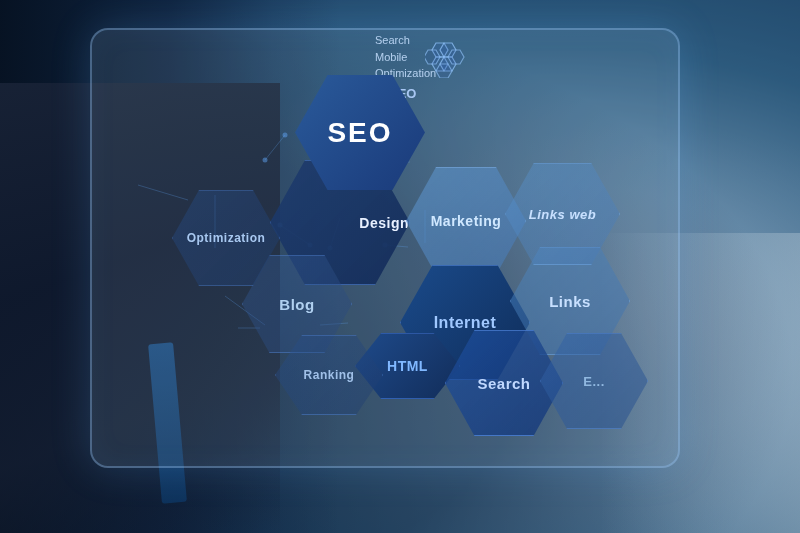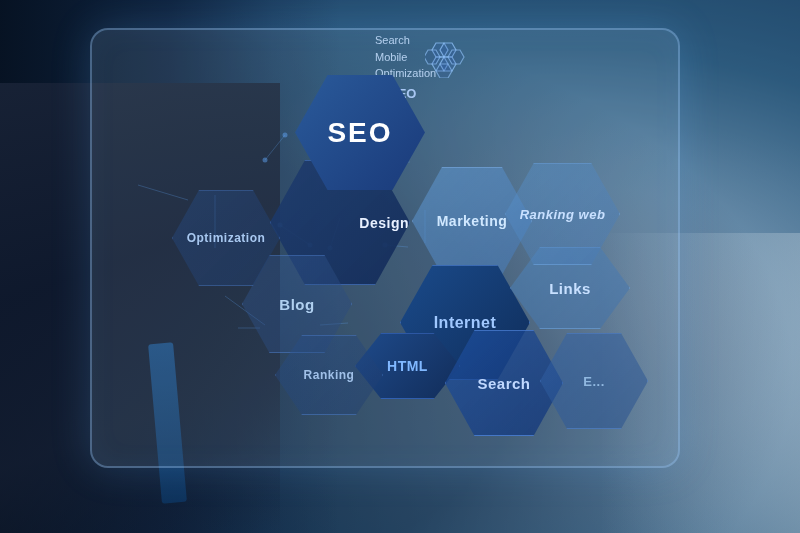--- a/index.html
+++ b/index.html
@@ -108,21 +108,21 @@
       border: 1px solid rgba(100,160,255,0.4);
       box-shadow: 0 0 15px rgba(50,100,200,0.4);
       justify-content: flex-end;
     }
 
     
     .hex-marketing {
       width: 120px;
       height: 108px;
       top: 112px;
-      left: 272px;
+      left: 266px;
       background: linear-gradient(135deg, rgba(100,160,220,0.5), rgba(70,120,180,0.6));
       color: #d0e8ff;
       font-size: 14px;
       border: 1px solid rgba(150,200,255,0.4);
     }
 
     
     .hex-internet {
       width: 130px;
       height: 115px;
@@ -133,21 +133,21 @@
       font-size: 16px;
       font-weight: 700;
       border: 1px solid rgba(100,160,255,0.5);
       box-shadow: 0 0 15px rgba(30,80,180,0.5);
       margin-top: 20px;
     }
 
     
     .hex-links {
       width: 120px;
-      height: 82px;
+      height: 108px;
       top: 192px;
       left: 370px;
       background: linear-gradient(135deg, rgba(80,140,200,0.45), rgba(60,110,170,0.5));
       color: #c8e0ff;
       font-size: 15px;
       font-weight: 600;
       border: 1px solid rgba(130,190,255,0.35);
       align-items: center;
     }
 
@@ -424,21 +424,21 @@
 
     <div class="hex hex-internet">
       <span>Internet</span>
     </div>
 
     <div class="hex hex-links">
       <span>Links</span>
     </div>
 
     <div class="hex hex-mobile">
-      <span>Ranking web</span>
+      <span>Links web</span>
     </div>
 
     <div class="hex hex-blog">
       <span>Blog</span>
     </div>
 
     <div class="hex hex-optimization">
       <span>Optimization</span>
     </div>
 

